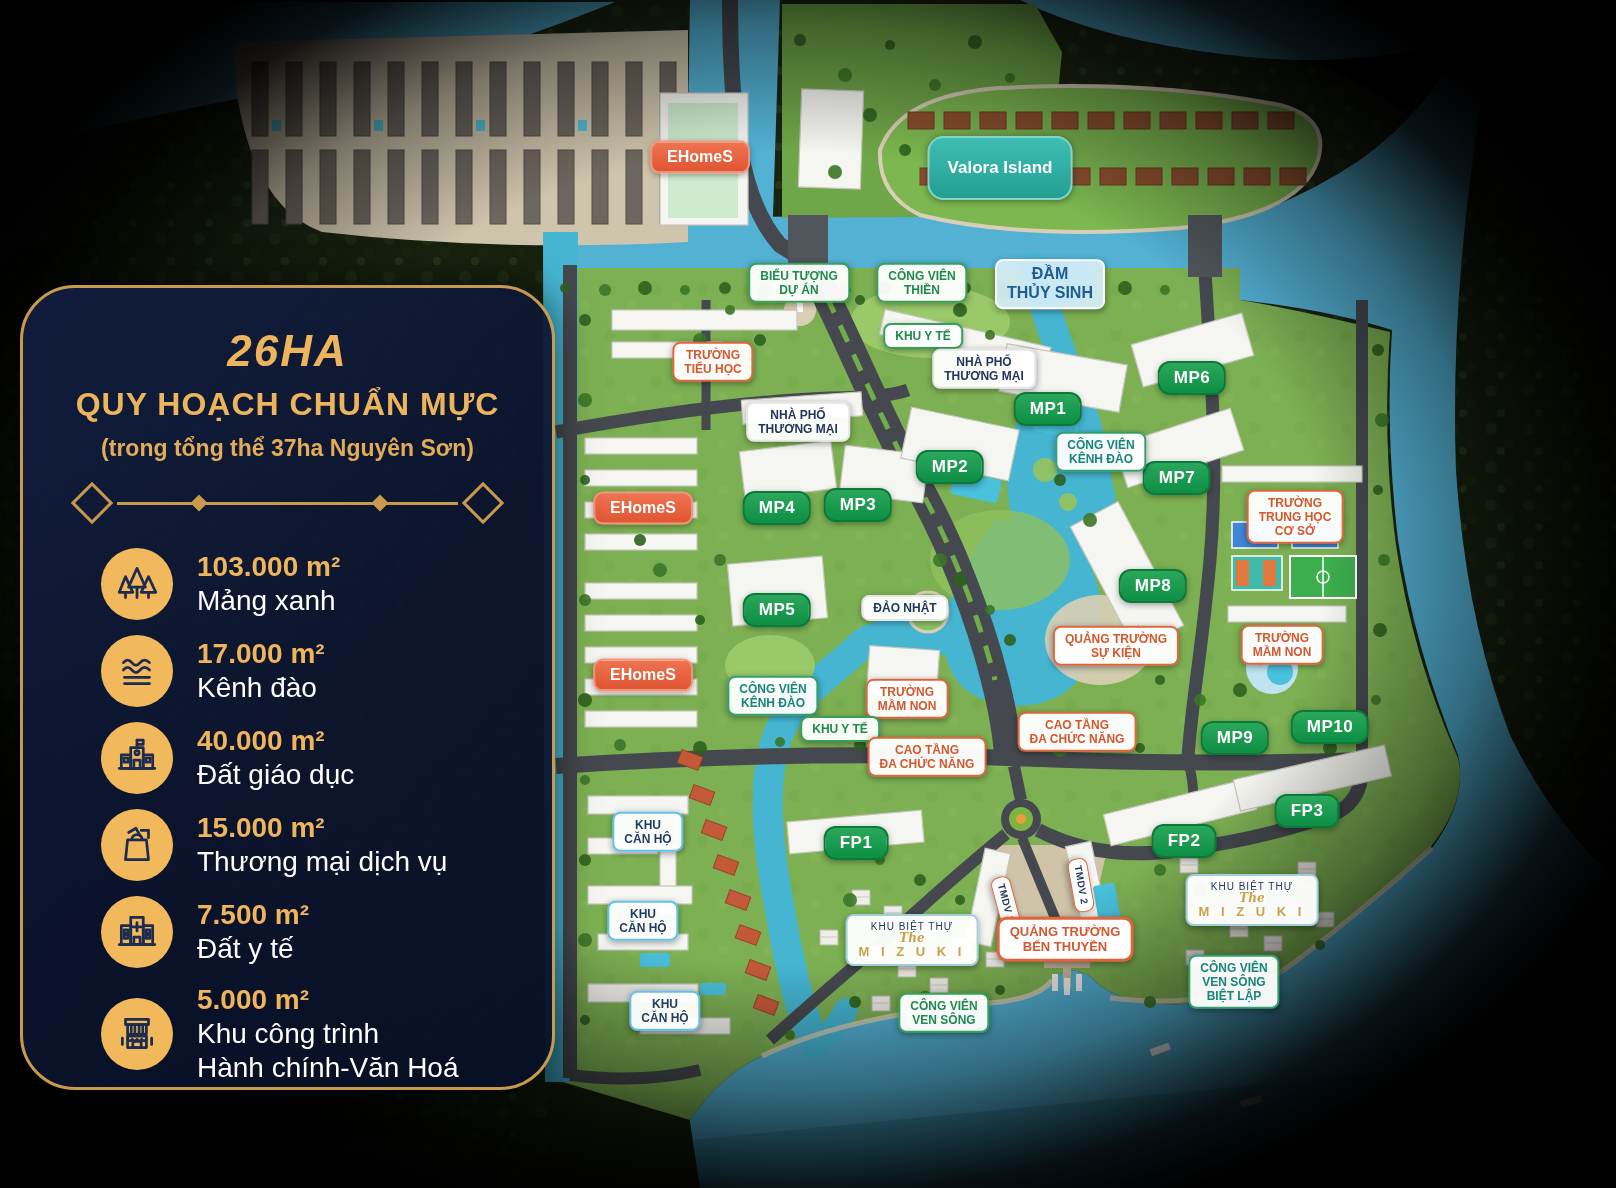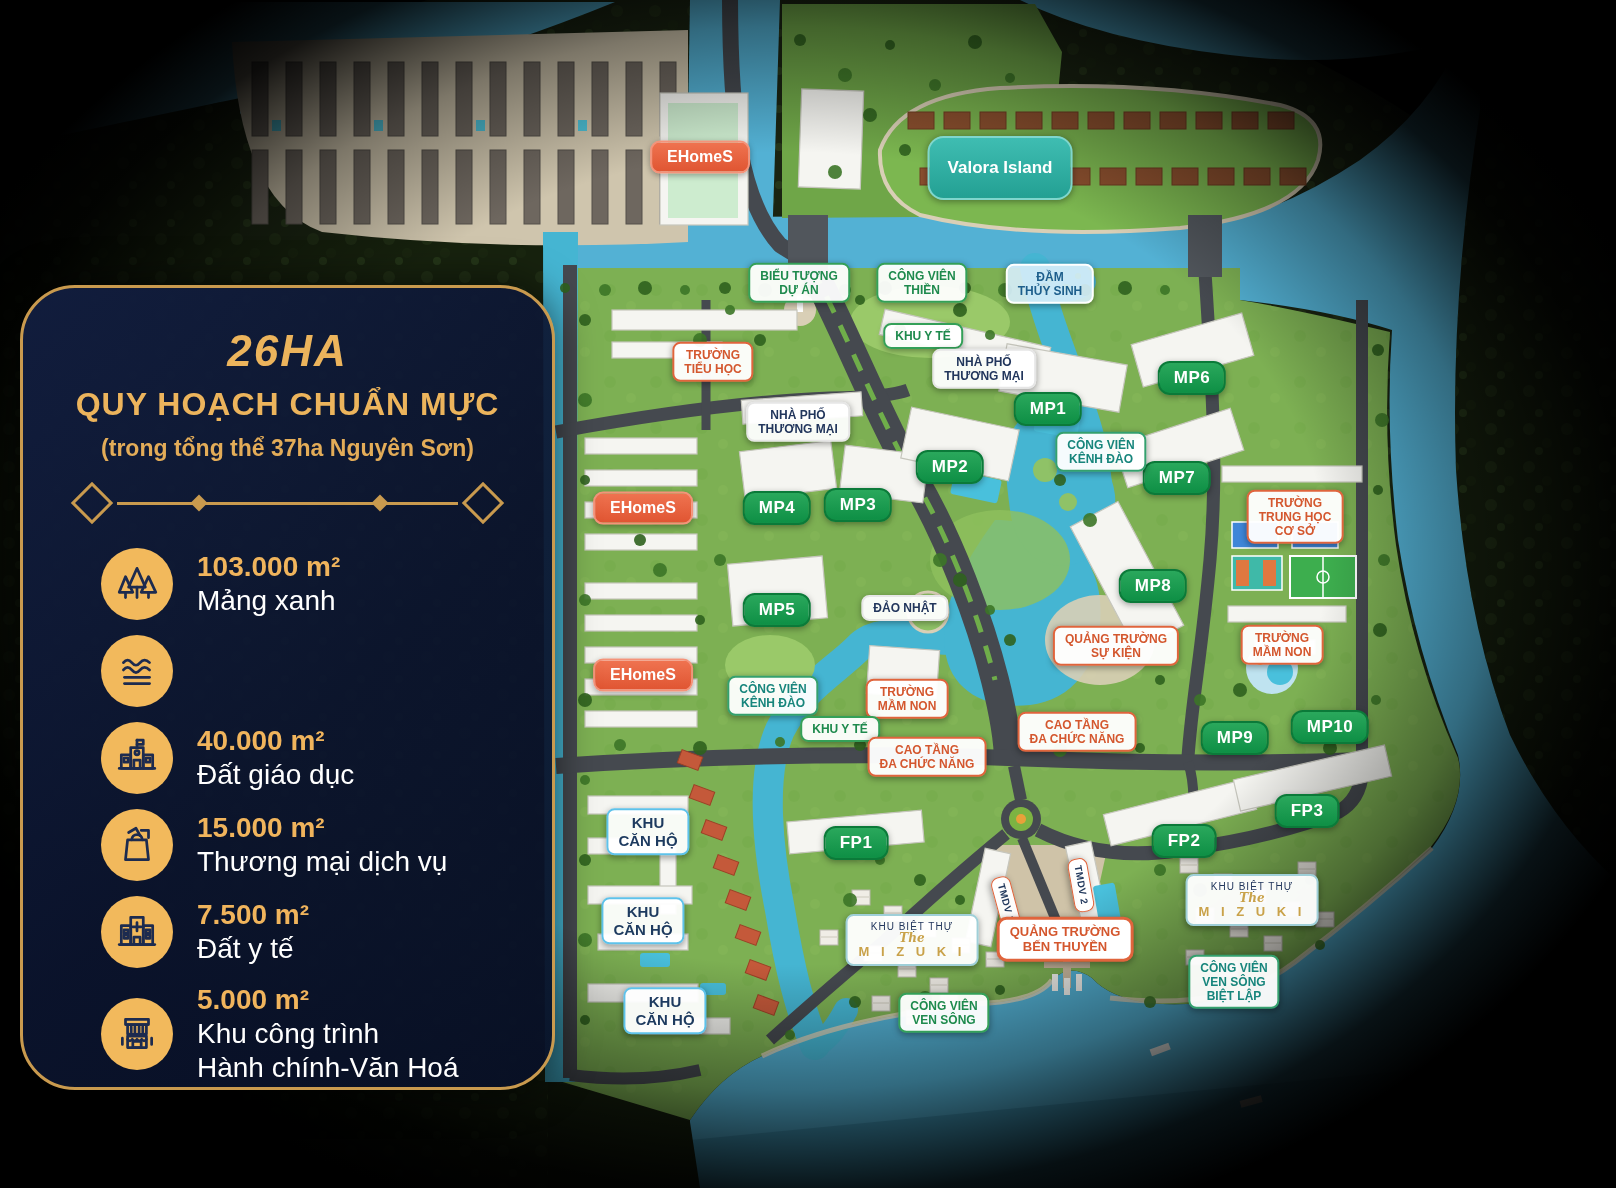--- a/index.html
+++ b/index.html
@@ -16,22 +16,22 @@
   .badge.green{background:linear-gradient(180deg,#2aa85c,#0e8f45);color:#fff;
     border:2px solid #0b7a39;font-size:17px;border-radius:12px;padding:5px 14px;letter-spacing:.5px;}
   .badge.park{background:rgba(255,255,255,.95);color:#1e8a4d;border:2px solid #34a058;font-size:12px;}
   .badge.park-teal{background:rgba(255,255,255,.95);color:#17857c;border:2px solid #34a06e;font-size:12px;}
   .badge.edu{background:rgba(255,255,255,.96);color:#d4572e;border:2px solid #e0643c;font-size:12px;}
   .badge.navy{background:rgba(255,255,255,.95);color:#22365c;border:2px solid #e6e6e6;font-size:12px;}
   .badge.ehomes{background:linear-gradient(180deg,#ef7350,#e05532);color:#fff;
     border:2px solid #f4937a;font-size:16px;border-radius:10px;padding:5px 15px;}
   .badge.valora{background:linear-gradient(180deg,#3fbdb2,#23a093);color:#fff;
     border:2px solid #7fd6cd;font-size:17px;border-radius:16px;padding:20px 18px;}
-  .badge.khucanho{background:rgba(255,255,255,.95);color:#1d3a5f;border:2px solid #5ec2ea;font-size:15px;}
-  .badge.wetland{background:rgba(213,237,248,.92);color:#1d5e8c;border:2px solid #fff;font-size:12px;}
+  .badge.khucanho{background:rgba(255,255,255,.95);color:#1d3a5f;border:2px solid #5ec2ea;font-size:12px;}
+  .badge.wetland{background:rgba(213,237,248,.92);color:#1d5e8c;border:2px solid #fff;font-size:16px;}
   .badge.benthuyen{background:#fff;color:#d4572e;border:3px solid #e0643c;font-size:13px;border-radius:10px;}
   .badge.tmdv{background:rgba(255,255,255,.95);color:#243b5e;border:1.5px solid #e0643c;
     font-size:10px;padding:3px 6px;letter-spacing:.5px;}
   .badge.mizuki{background:rgba(255,255,255,.96);border:2px solid #9fcfd8;padding:5px 11px;}
   .badge.mizuki .l1{display:block;color:#22365c;font-size:10px;letter-spacing:1px;font-weight:normal;}
   .badge.mizuki .l2{display:block;color:#c9a24a;font-style:italic;font-size:12px;
     font-family:"DejaVu Serif","Liberation Serif",serif;line-height:.9;}
   .badge.mizuki .l3{display:block;color:#c9a24a;font-size:13px;letter-spacing:4px;font-weight:bold;}
 
   
@@ -553,20 +553,24 @@
             <div class="stat-icon">
               <svg viewBox="0 0 44 44">
                 <g fill="none" stroke="#1d2b4f" stroke-width="2.6" stroke-linecap="round" stroke-linejoin="round">
                   <path d="M9,14 q4,-5 8,0 q4,5 8,0 q4,-5 9,0"></path>
                   <path d="M9,21 q4,-5 8,0 q4,5 8,0 q4,-5 9,0"></path>
                   <path d="M10,28 H34"></path>
                   <path d="M10,34 H34"></path>
                 </g>
               </svg>
             </div>
+            <div>
+              <div class="stat-value">17.000 m²</div>
+              <div class="stat-label">Kênh đào</div>
+            </div>
           </div>
           <div class="stat">
             <div class="stat-icon">
               <svg viewBox="0 0 44 44">
                 <g fill="none" stroke="#1d2b4f" stroke-width="2.6" stroke-linecap="round" stroke-linejoin="round">
                   <path d="M22,5 V12"></path>
                   <path d="M22,5 h6 v4 h-6"></path>
                   <rect x="16" y="12" width="12" height="20"></rect>
                   <circle cx="22" cy="17" r="2"></circle>
                   <rect x="19" y="24" width="6" height="8"></rect>

